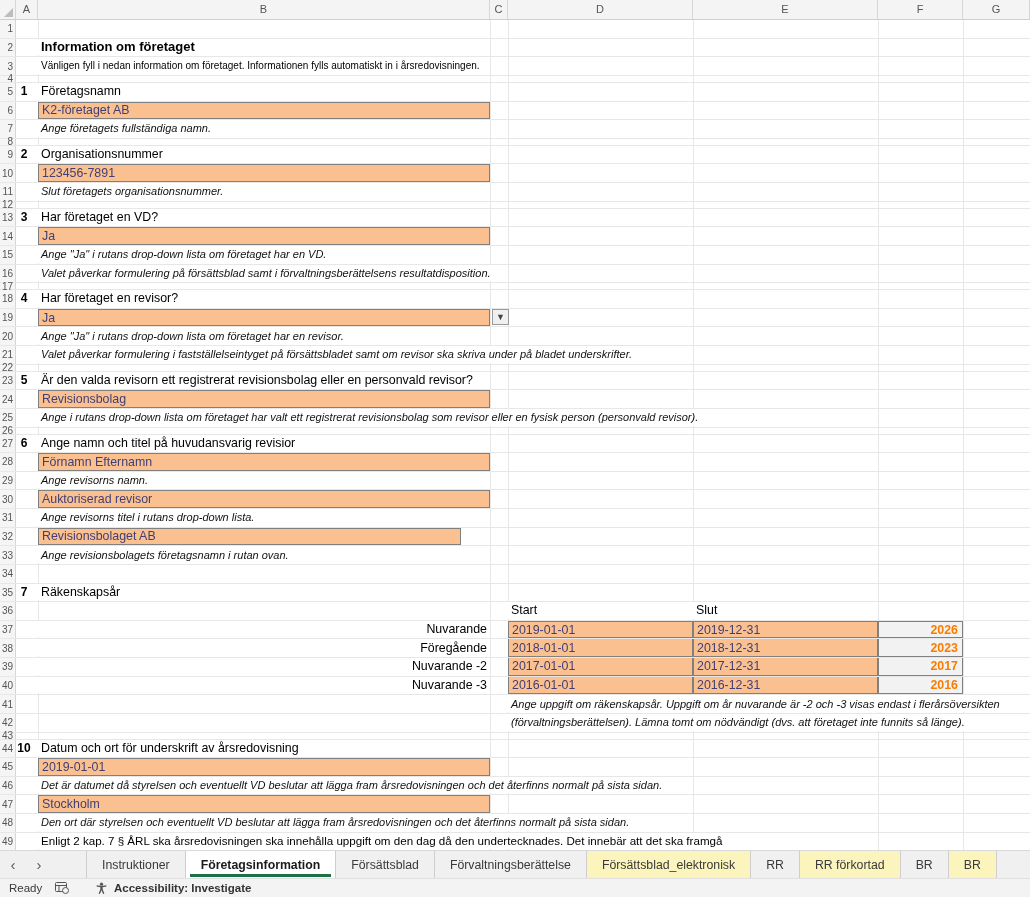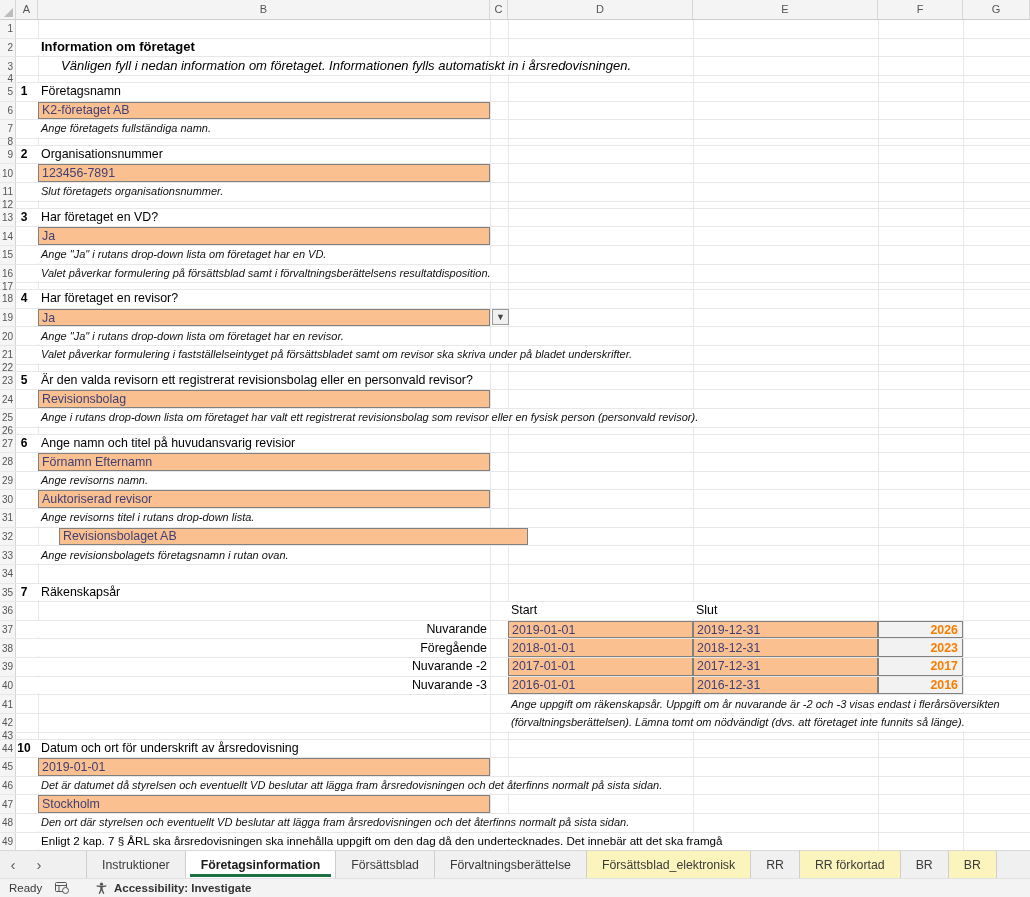--- a/index.html
+++ b/index.html
@@ -18,21 +18,21 @@
   
   #sheet{position:absolute;left:0;top:20px;width:1030px;height:830px;overflow:hidden;}
   .row{position:relative;width:1030px;border-bottom:1px solid #E7E7E7;box-sizing:border-box;}
   .rownum{position:absolute;left:0;top:0;bottom:0;width:16px;background:#F5F5F5;
           border-right:1px solid #D6D6D6;box-sizing:border-box;color:#555;font-size:10px;
           display:flex;align-items:center;justify-content:flex-end;padding-right:2px;}
   .gl{position:absolute;top:0;bottom:0;width:1px;background:#E7E7E7;}
   .txt{position:absolute;top:0;bottom:1px;display:flex;align-items:center;
        background:#fff;padding:0 3px;white-space:nowrap;z-index:2;color:#000;}
   .title{font-weight:bold;font-size:13px;}
-  .desc{font-style:italic;font-size:13px;margin-left:20px;}
+  .desc{font-size:10px;}
   .label{font-size:12.4px;}
   .note{font-style:italic;font-size:11px;color:#111;}
   .plain{font-size:11.6px;}
   .qnum{position:absolute;left:14px;top:0;bottom:1px;width:20px;display:flex;align-items:center;
         justify-content:center;font-weight:bold;font-size:12px;z-index:2;}
   .fylab{position:absolute;left:38px;top:0;bottom:1px;width:449px;display:flex;align-items:center;
          justify-content:flex-end;font-size:12.4px;z-index:2;background:#fff;padding-right:2px;}
   .icell{position:absolute;top:0;bottom:0;box-sizing:border-box;z-index:3;
          background:var(--input-fill);border:1px solid var(--input-border);
          color:var(--input-text);font-size:12.4px;display:flex;align-items:center;
@@ -395,21 +395,21 @@
         <div class="txt note" style="left: 38px;">Ange revisorns titel i rutans drop-down lista.</div>
       </div>
       <div class="row" style="height: 18.63px;">
         <div class="rownum">32</div>
         <div class="gl" style="left: 38px;"></div>
         <div class="gl" style="left: 490px;"></div>
         <div class="gl" style="left: 508px;"></div>
         <div class="gl" style="left: 693px;"></div>
         <div class="gl" style="left: 878px;"></div>
         <div class="gl" style="left: 963px;"></div>
-        <div class="icell" style="left: 38px; width: 469px; margin-left: 21px;">Revisionsbolaget AB</div>
+        <div class="icell" style="left: 38px; width: 423px;">Revisionsbolaget AB</div>
       </div>
       <div class="row" style="height: 18.63px;">
         <div class="rownum">33</div>
         <div class="gl" style="left: 38px;"></div>
         <div class="gl" style="left: 490px;"></div>
         <div class="gl" style="left: 508px;"></div>
         <div class="gl" style="left: 693px;"></div>
         <div class="gl" style="left: 878px;"></div>
         <div class="gl" style="left: 963px;"></div>
         <div class="txt note" style="left: 38px;">Ange revisionsbolagets företagsnamn i rutan ovan.</div>

